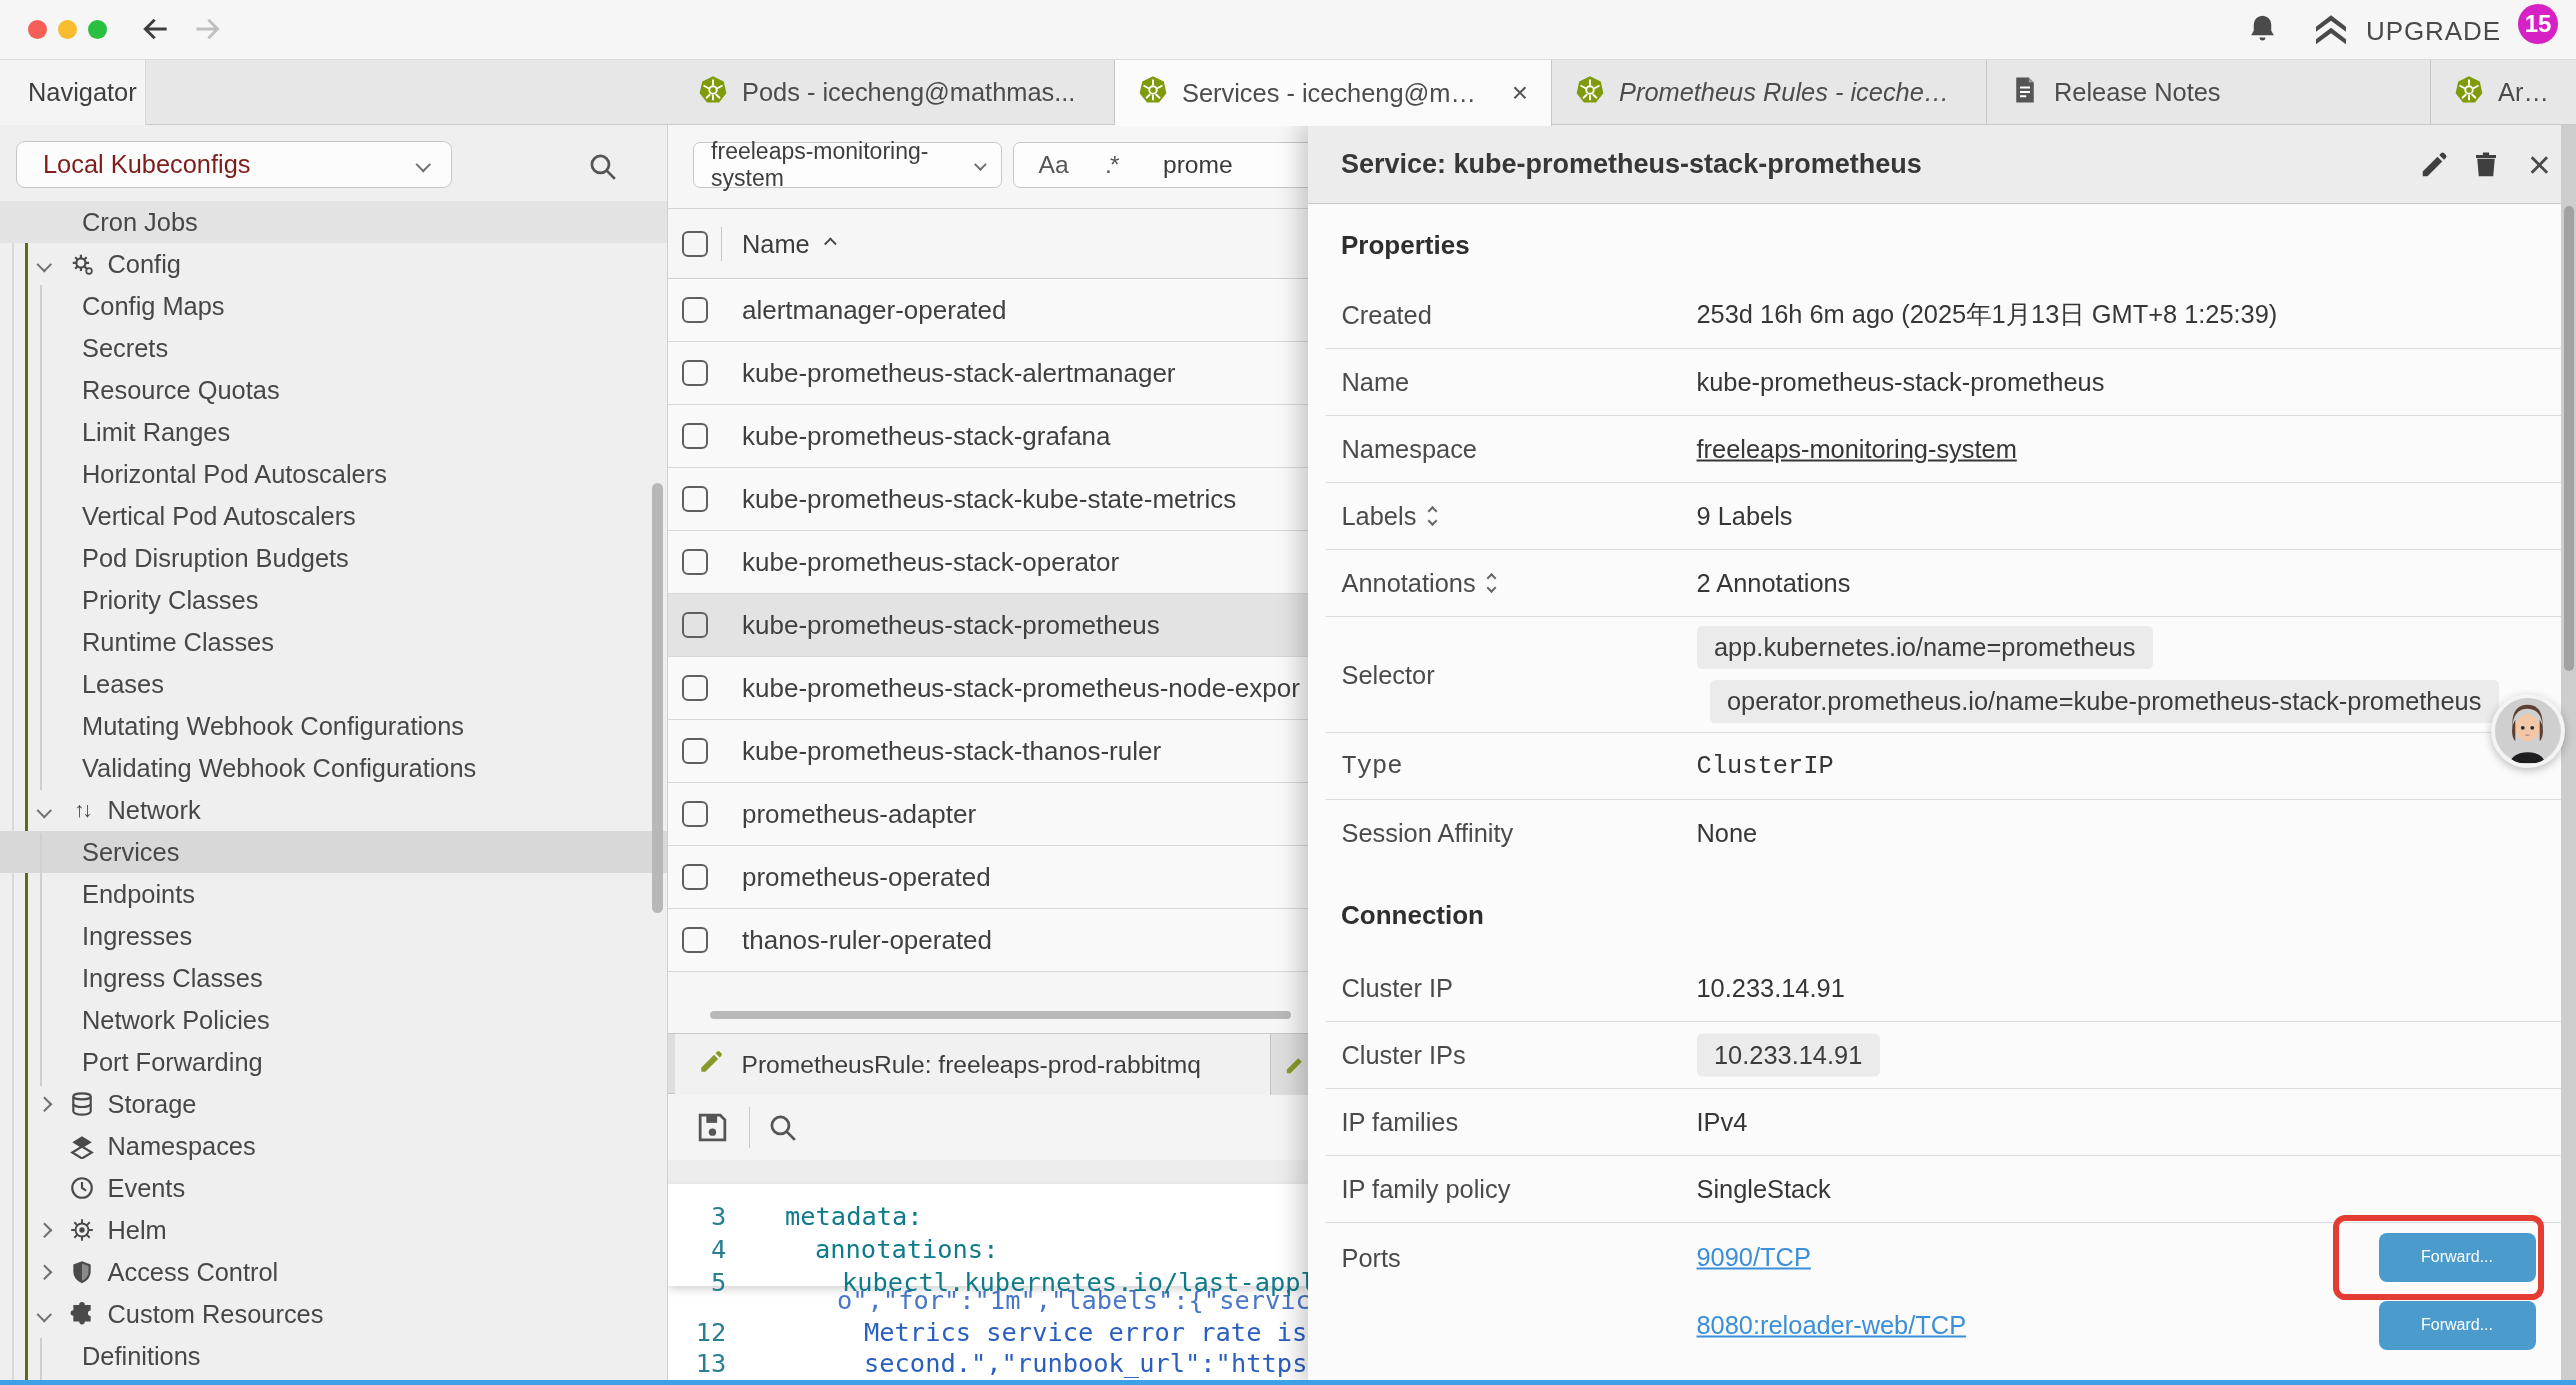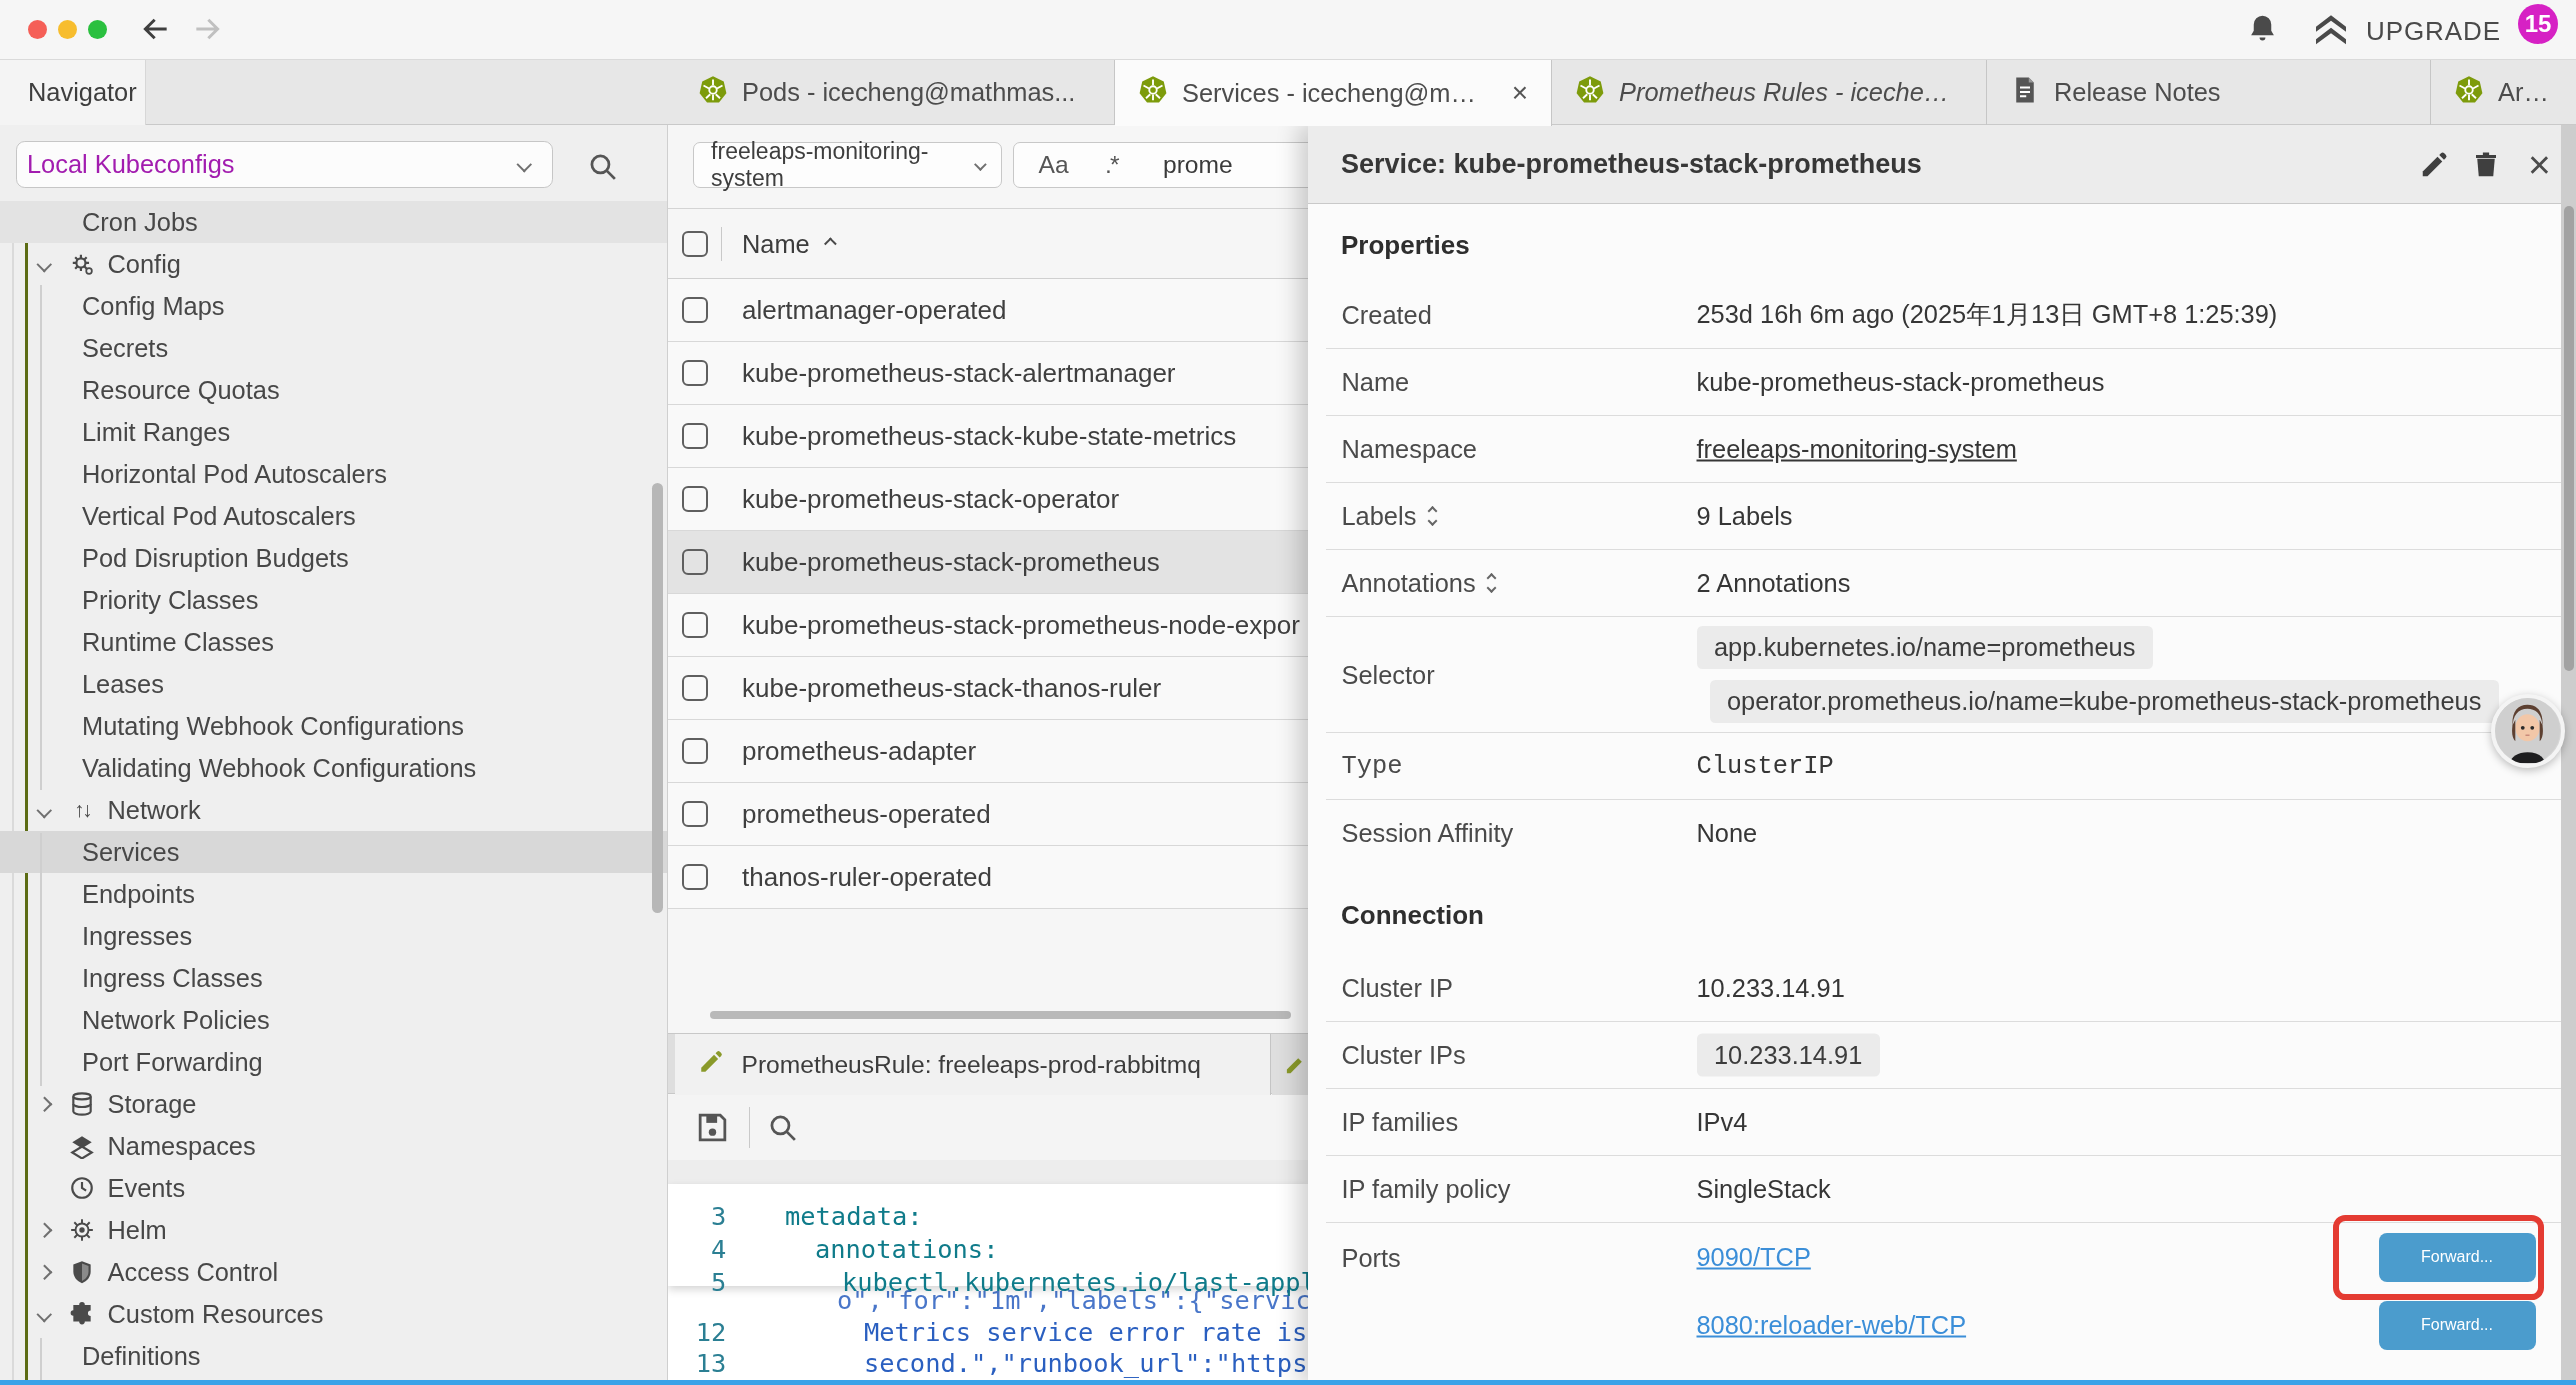--- a/index.html
+++ b/index.html
@@ -22,21 +22,21 @@
   .panel-tab{position:absolute;left:0;top:0;width:146px;height:65px;background:#f4f4f4;border-right:0.9px solid #d7d7d7;display:flex;align-items:center;padding-left:28px;font-size:25.4px;color:#3e3e3e;}
   .tabs{position:absolute;left:675px;top:0;height:65px;display:flex;}
   .tab{height:65px;display:flex;align-items:center;gap:14px;padding:0 23px;border-right:0.9px solid #c6c6c6;font-size:25.4px;color:#4c4c4c;overflow:hidden;white-space:nowrap;background:transparent;}
   .tab.active{background:#fbfbfb;height:66px;}
   .tab.italic .tab-label{font-style:italic;}
   .tab-label{overflow:hidden;text-overflow:ellipsis;white-space:nowrap;}
   .tab-close{margin-left:12.3px;font-size:28px;color:#555;line-height:1;}
 
   
   .navigator{position:absolute;left:0;top:125px;width:668px;height:1261px;background:#efefef;border-right:0.9px solid #cfcfcf;overflow:hidden;}
-  .kubeselect{position:absolute;left:16px;top:16px;width:537px;height:47px;border:1.8px solid #c6c6c6;border-radius:8.8px;background:#fcfcfc;display:flex;align-items:center;font-size:25.4px;color:#a21caf;padding-left:10px;}
+  .kubeselect{position:absolute;left:16px;top:16px;width:436px;height:47px;border:1.8px solid #c6c6c6;border-radius:8.8px;background:#fcfcfc;display:flex;align-items:center;font-size:25.4px;color:#7f1d1d;padding-left:26px;}
   .kubeselect .chev{position:absolute;right:23px;}
   .nav-search{position:absolute;left:586px;top:24.6px;}
   .chev{width:10.5px;height:10.5px;border-right:2.6px solid #707070;border-bottom:2.6px solid #707070;display:inline-block;}
   .chev.down{transform:rotate(45deg);}
   .chev.right{transform:rotate(-45deg);}
   .chev.up{transform:rotate(225deg);}
   .tree{position:absolute;left:0;top:76px;width:668px;}
   .tree-row{position:relative;height:42px;display:flex;align-items:center;font-size:25.4px;color:#474747;cursor:default;}
   .tree-row .label{white-space:nowrap;}
   .tree-row.item{padding-left:82px;}
@@ -385,20 +385,24 @@
       <div class="lrow">
         <div class="checkbox"></div>
         <span class="rlabel">alertmanager-operated</span>
       </div>
       <div class="lrow">
         <div class="checkbox"></div>
         <span class="rlabel">kube-prometheus-stack-alertmanager</span>
       </div>
       <div class="lrow">
         <div class="checkbox"></div>
+        <span class="rlabel">kube-prometheus-stack-grafana</span>
+      </div>
+      <div class="lrow">
+        <div class="checkbox"></div>
         <span class="rlabel">kube-prometheus-stack-kube-state-metrics</span>
       </div>
       <div class="lrow">
         <div class="checkbox"></div>
         <span class="rlabel">kube-prometheus-stack-operator</span>
       </div>
       <div class="lrow selected">
         <div class="checkbox"></div>
         <span class="rlabel">kube-prometheus-stack-prometheus</span>
       </div>

